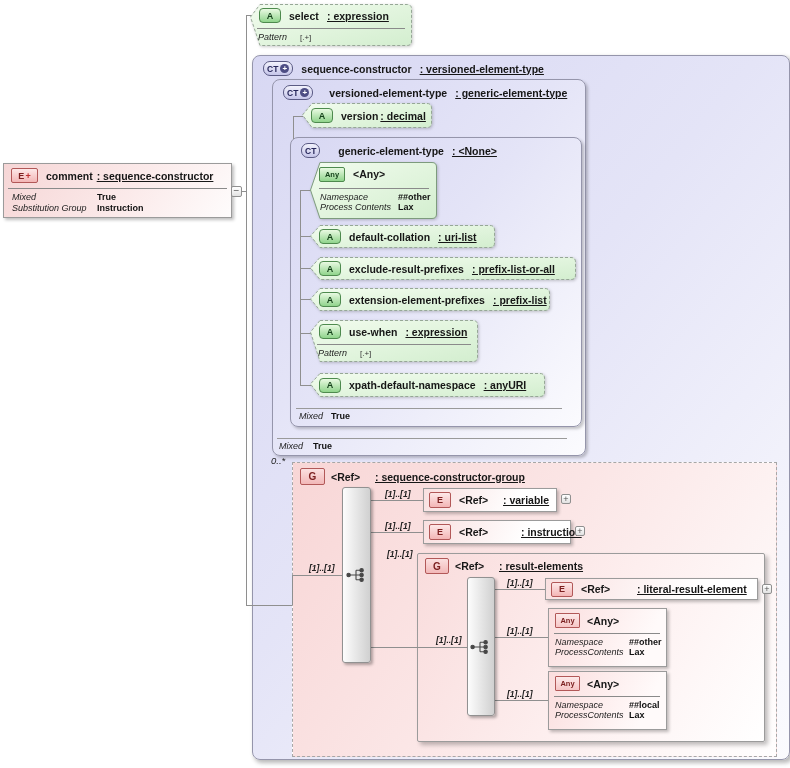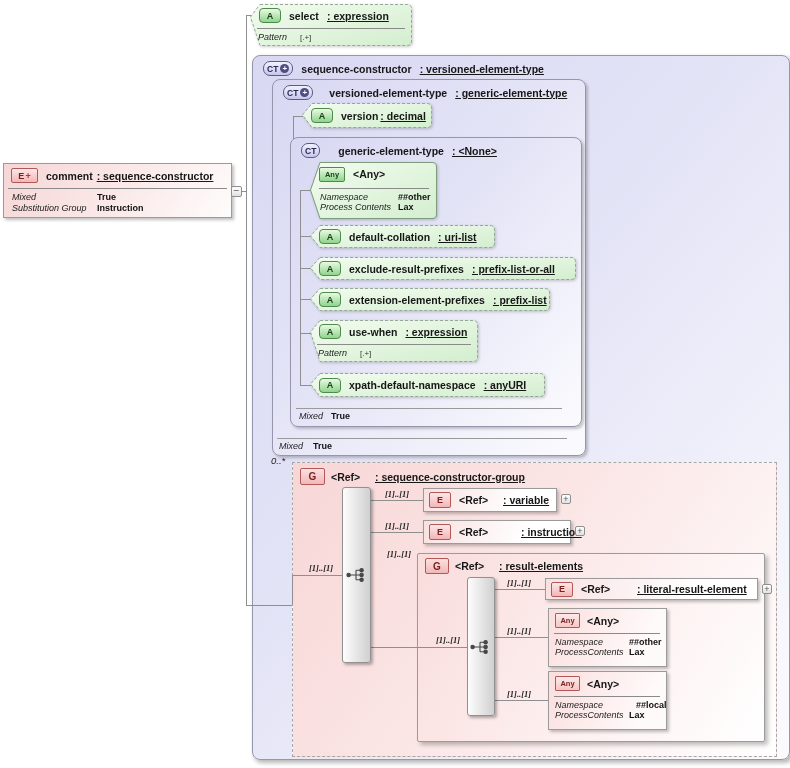--- a/index.html
+++ b/index.html
@@ -63,21 +63,21 @@
   .ic-anyp{width:23px;height:13px;border:1px solid #b25858;border-radius:1px;flex:none;
         background:linear-gradient(180deg,#fdeaea,#f6c6c6);color:#7c2020;font-size:7.5px;
         font-weight:bold;display:inline-flex;align-items:center;justify-content:center;}
   .pm{position:absolute;border:1px solid #8f8f8f;border-radius:2px;box-sizing:border-box;
         background:linear-gradient(180deg,#ffffff,#e2e2e2);color:#555;text-align:center;}
   .pm.minus{width:11px;height:11px;font-size:10px;line-height:8px;}
   .pm.plusb{width:10px;height:10px;font-size:9px;line-height:8px;}
   .bar{position:absolute;width:29px;border:1px solid #919191;border-radius:3px;box-sizing:border-box;
         background:linear-gradient(90deg,#fdfdfd,#d0d0d0);box-shadow:2px 2px 3px rgba(0,0,0,.3);
         display:flex;align-items:center;justify-content:center;}
-  .card{position:absolute;font-size:8.5px;font-style:italic;font-weight:bold;color:#222;white-space:nowrap;font-family:Liberation Serif, serif;}
+  .card{position:absolute;font-size:8.5px;font-style:italic;font-weight:bold;color:#222;white-space:nowrap;}
   .occ{position:absolute;font-size:9.5px;font-style:italic;color:#222;white-space:nowrap;}
   .plabel{position:absolute;font-size:9px;font-style:italic;color:#222;white-space:nowrap;}
   .pvalue{position:absolute;font-size:9px;font-weight:bold;color:#111;white-space:nowrap;}
   .fvalue{position:absolute;font-size:8px;color:#333;white-space:nowrap;}
 </style>
 </head>
 <body>
 
 <svg width="0" height="0" style="position:absolute" aria-hidden="true">
   <defs>
@@ -325,21 +325,21 @@
     <span class="pvalue" style="left:80px;top:38px">Lax</span>
   </div>
 
   <div class="anybox" style="left:548px;top:671px;width:117px;height:57px">
     <div class="bhdr" style="padding:4px 0 0 6px">
       <span class="ic-anyp">Any</span>
       <span class="tname" style="margin-left:7px">&lt;Any&gt;</span>
     </div>
     <div class="sepline" style="left:5px;top:24px;width:106px"></div>
     <span class="plabel" style="left:6px;top:28px">Namespace</span>
-    <span class="pvalue" style="left:87px;top:28px">##local</span>
+    <span class="pvalue" style="left:80px;top:28px">##local</span>
     <span class="plabel" style="left:6px;top:38px">ProcessContents</span>
     <span class="pvalue" style="left:80px;top:38px">Lax</span>
   </div>
 
   <span class="occ" style="left:271px;top:455px">0..*</span>
   <span class="card" style="left:309px;top:563px">[1]..[1]</span>
   <span class="card" style="left:385px;top:489px">[1]..[1]</span>
   <span class="card" style="left:385px;top:521px">[1]..[1]</span>
   <span class="card" style="left:387px;top:549px">[1]..[1]</span>
   <span class="card" style="left:436px;top:635px">[1]..[1]</span>

